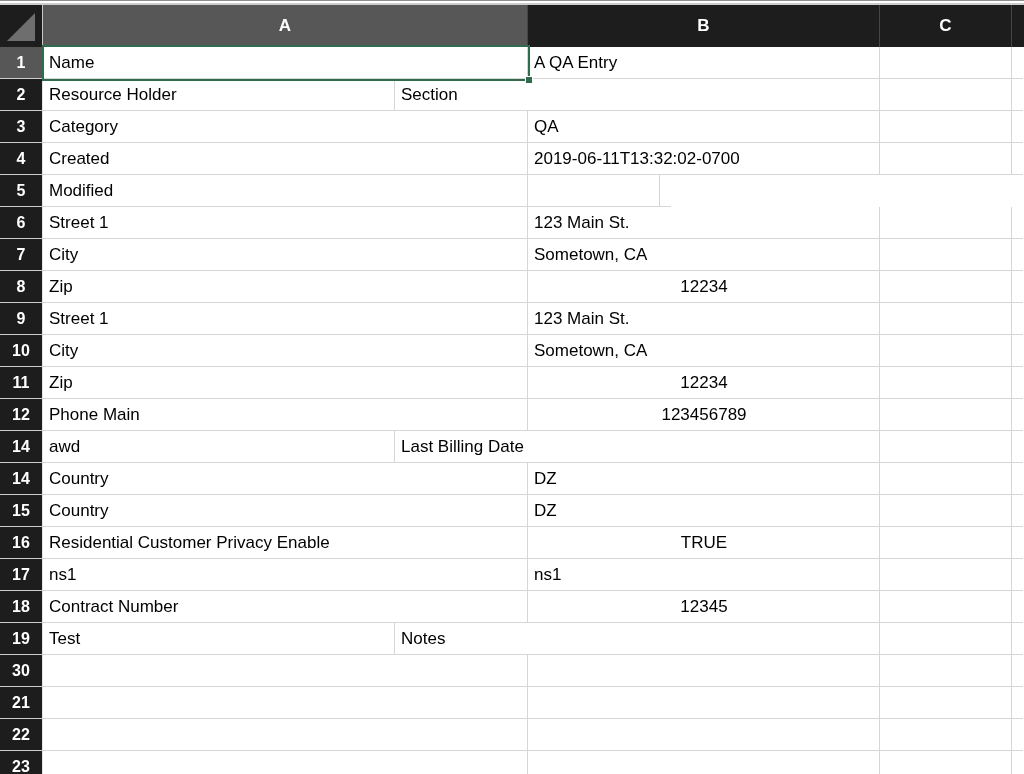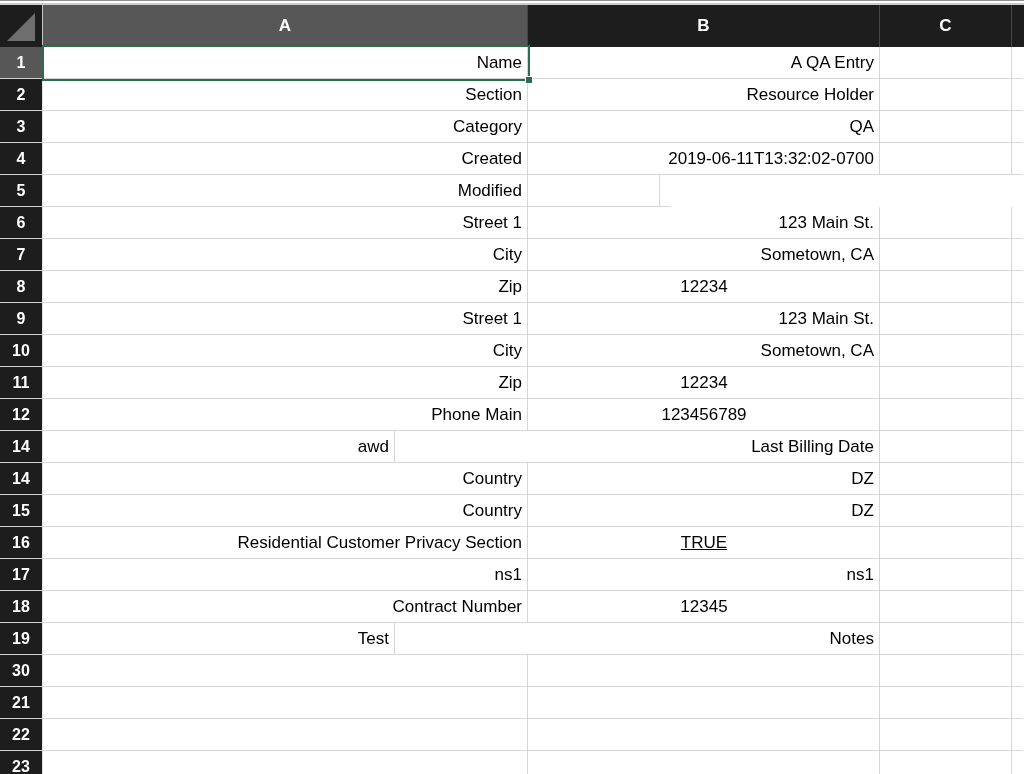--- a/index.html
+++ b/index.html
@@ -79,23 +79,23 @@
     border-right: 1px solid #d6d6d6;
     border-bottom: 1px solid #d6d6d6;
     font-size: 17px;
     color: #000000;
     line-height: 31px;
     padding: 0 5px 0 6px;
     white-space: nowrap;
     overflow: hidden;
   }
   .cell.d { border-right: none; }
-  .al-left { text-align: right; }
+  .al-left { text-align: left; }
   .al-right { text-align: center; }
-  .al-center { text-align: center; text-decoration: underline; }
+  .al-center { text-align: center; }
   .selection-overlay {
     position: absolute;
     left: 42px;
     top: 45px;
     width: 488px;
     height: 36px;
     border: 2px solid #2e6c4d;
     pointer-events: none;
   }
   .fill-handle {
@@ -128,22 +128,22 @@
   <div id="rows">
       <div class="row">
         <div class="row-num sel">1</div>
         <div class="cell w-a al-left">Name</div>
         <div class="cell w-b al-left">A QA Entry</div>
         <div class="cell w-c"></div>
         <div class="cell w-d d"></div>
       </div>
       <div class="row">
         <div class="row-num">2</div>
+        <div class="cell w-b al-left">Resource Holder</div>
         <div class="cell w-a al-left">Section</div>
-        <div class="cell w-b al-left">Resource Holder</div>
         <div class="cell w-c"></div>
         <div class="cell w-d d"></div>
       </div>
       <div class="row">
         <div class="row-num">3</div>
         <div class="cell w-a al-left">Category</div>
         <div class="cell w-b al-left">QA</div>
         <div class="cell w-c"></div>
         <div class="cell w-d d"></div>
       </div>
@@ -225,21 +225,21 @@
       </div>
       <div class="row">
         <div class="row-num">15</div>
         <div class="cell w-a al-left">Country</div>
         <div class="cell w-b al-left">DZ</div>
         <div class="cell w-c"></div>
         <div class="cell w-d d"></div>
       </div>
       <div class="row">
         <div class="row-num">16</div>
-        <div class="cell w-a al-left">Residential Customer Privacy Section</div>
+        <div class="cell w-a al-left">Residential Customer Privacy Enable</div>
         <div class="cell w-b al-center">TRUE</div>
         <div class="cell w-c"></div>
         <div class="cell w-d d"></div>
       </div>
       <div class="row">
         <div class="row-num">17</div>
         <div class="cell w-a al-left">ns1</div>
         <div class="cell w-b al-left">ns1</div>
         <div class="cell w-c"></div>
         <div class="cell w-d d"></div>

